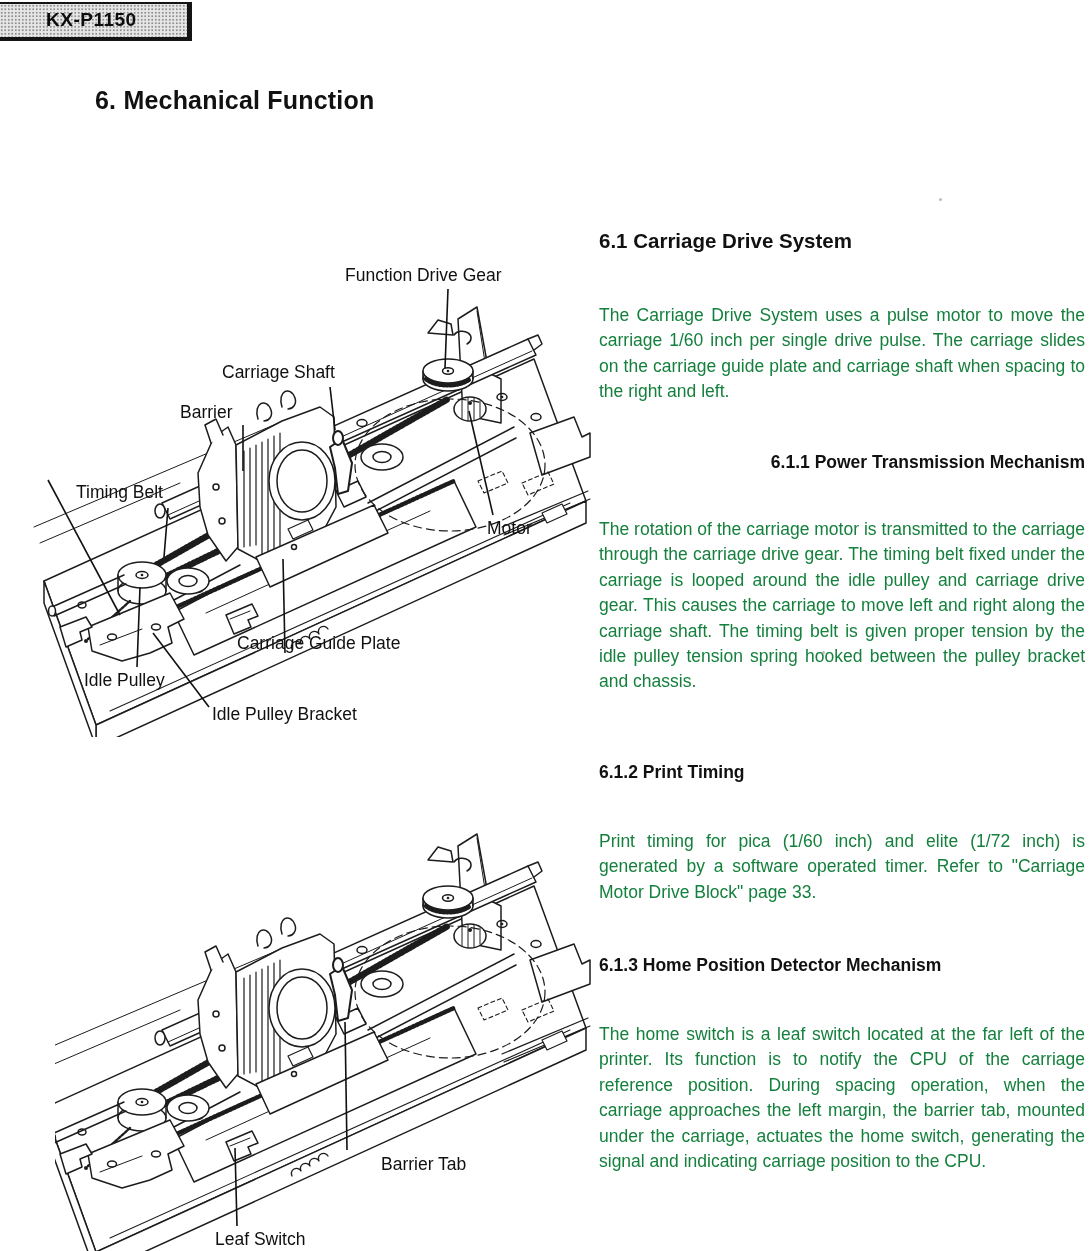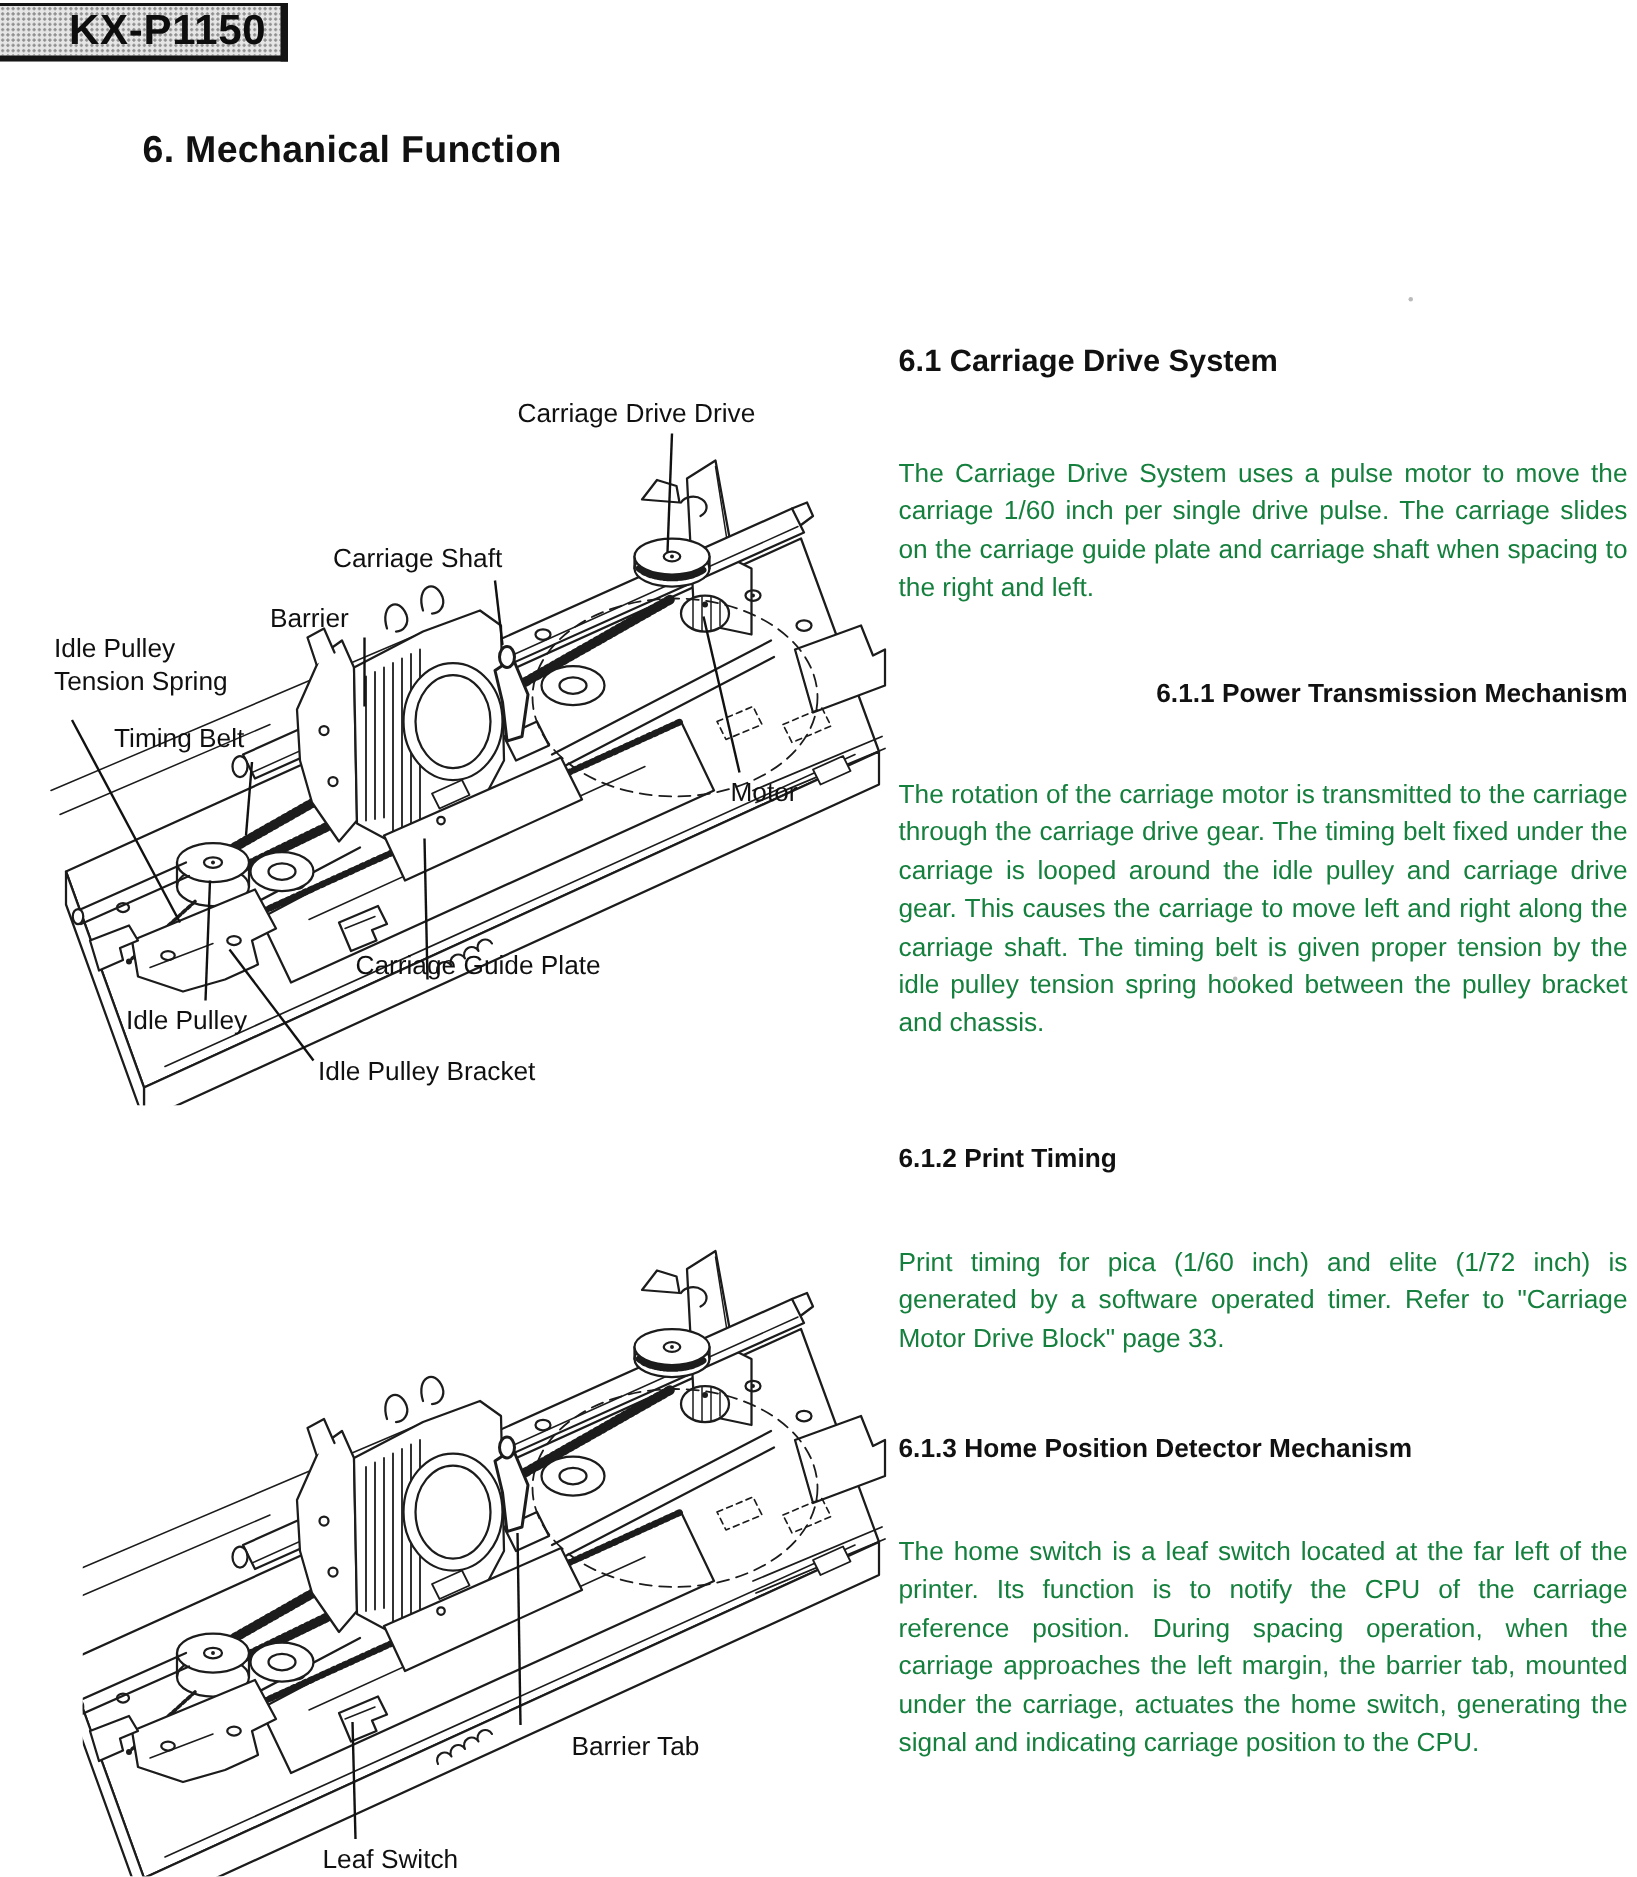--- a/index.html
+++ b/index.html
@@ -8,21 +8,21 @@
   .abs{position:absolute;}
 
   
   .badge{left:0;top:2px;width:192px;height:39px;box-sizing:border-box;
          background-color:#e6e6e6;
          background-image:radial-gradient(#8f8f8f 0.9px, rgba(0,0,0,0) 1px);
          background-size:3.5px 3.5px;
          border:2px solid #141414;border-left:none;
          border-right-width:5px;border-bottom-width:4px;}
   .badge span{display:block;padding-left:46px;line-height:32px;
-              font-size:28px;font-weight:bold;letter-spacing:0.5px;color:#0d0d0d;}
+              font-size:19px;font-weight:bold;letter-spacing:0.5px;color:#0d0d0d;}
 
   .page-title{left:95px;top:86px;font-size:25px;font-weight:bold;letter-spacing:0.2px;text-align:right;}
 
   
   .col{left:599px;width:486px;}
   .h2{font-size:20.5px;font-weight:bold;}
   .h3{font-size:17.5px;font-weight:bold;}
   .body-text{font-size:17.5px;line-height:25.4px;text-align:justify;
              text-justify:inter-word;color:#15803d;margin-top:20px;}
 
@@ -175,24 +175,23 @@
       <path d="M305,132 L310,175"></path>
       <path d="M218,170 L218,216"></path>
       <path d="M23,225 L95,360"></path>
       <path d="M143,253 L139,302"></path>
       <path d="M444,156 L468,260"></path>
       <path d="M115,332 L112,412"></path>
       <path d="M258,304 L260,398"></path>
       <path d="M128,378 L184,452"></path>
     </g>
   </svg>
-  <div class="dlabel" style="left:320px;top:9px;">Carriage Drive Drive</div>
+  <div class="dlabel" style="left:320px;top:9px;">Function Drive Gear</div>
   <div class="dlabel" style="left:197px;top:106px;">Carriage Shaft</div>
   <div class="dlabel" style="left:155px;top:146px;">Barrier</div>
-  <div class="dlabel wrap" style="left:11px;top:166px;">Idle Pulley Tension Spring</div>
   <div class="dlabel" style="left:51px;top:226px;">Timing Belt</div>
   <div class="dlabel" style="left:462px;top:262px;">Motor</div>
   <div class="dlabel" style="left:59px;top:414px;">Idle Pulley</div>
   <div class="dlabel" style="left:212px;top:377px;">Carriage Guide Plate</div>
   <div class="dlabel" style="left:187px;top:448px;">Idle Pulley Bracket</div>
 </div>
 
 <div class="abs diagram" style="left:55px;top:830px;width:560px;height:421px;">
   <svg width="560" height="421" viewBox="0 0 560 421">
     <use href="#mech" transform="translate(-25,-28)"></use>

